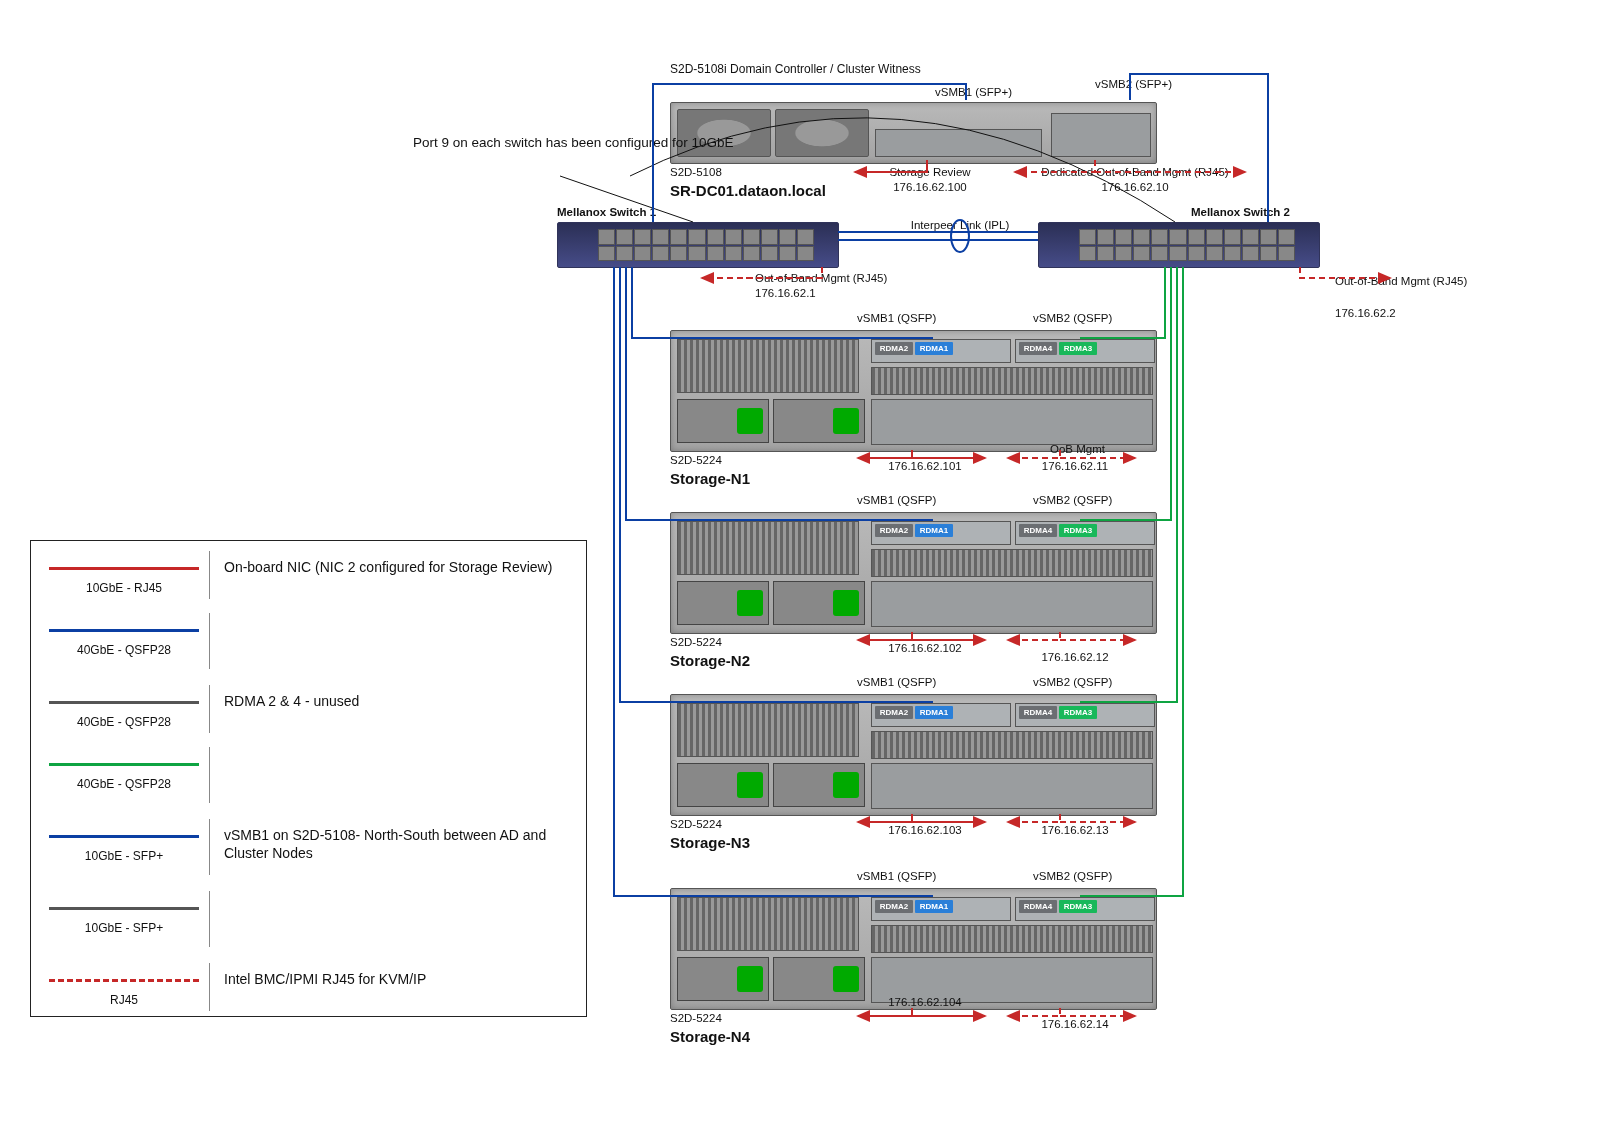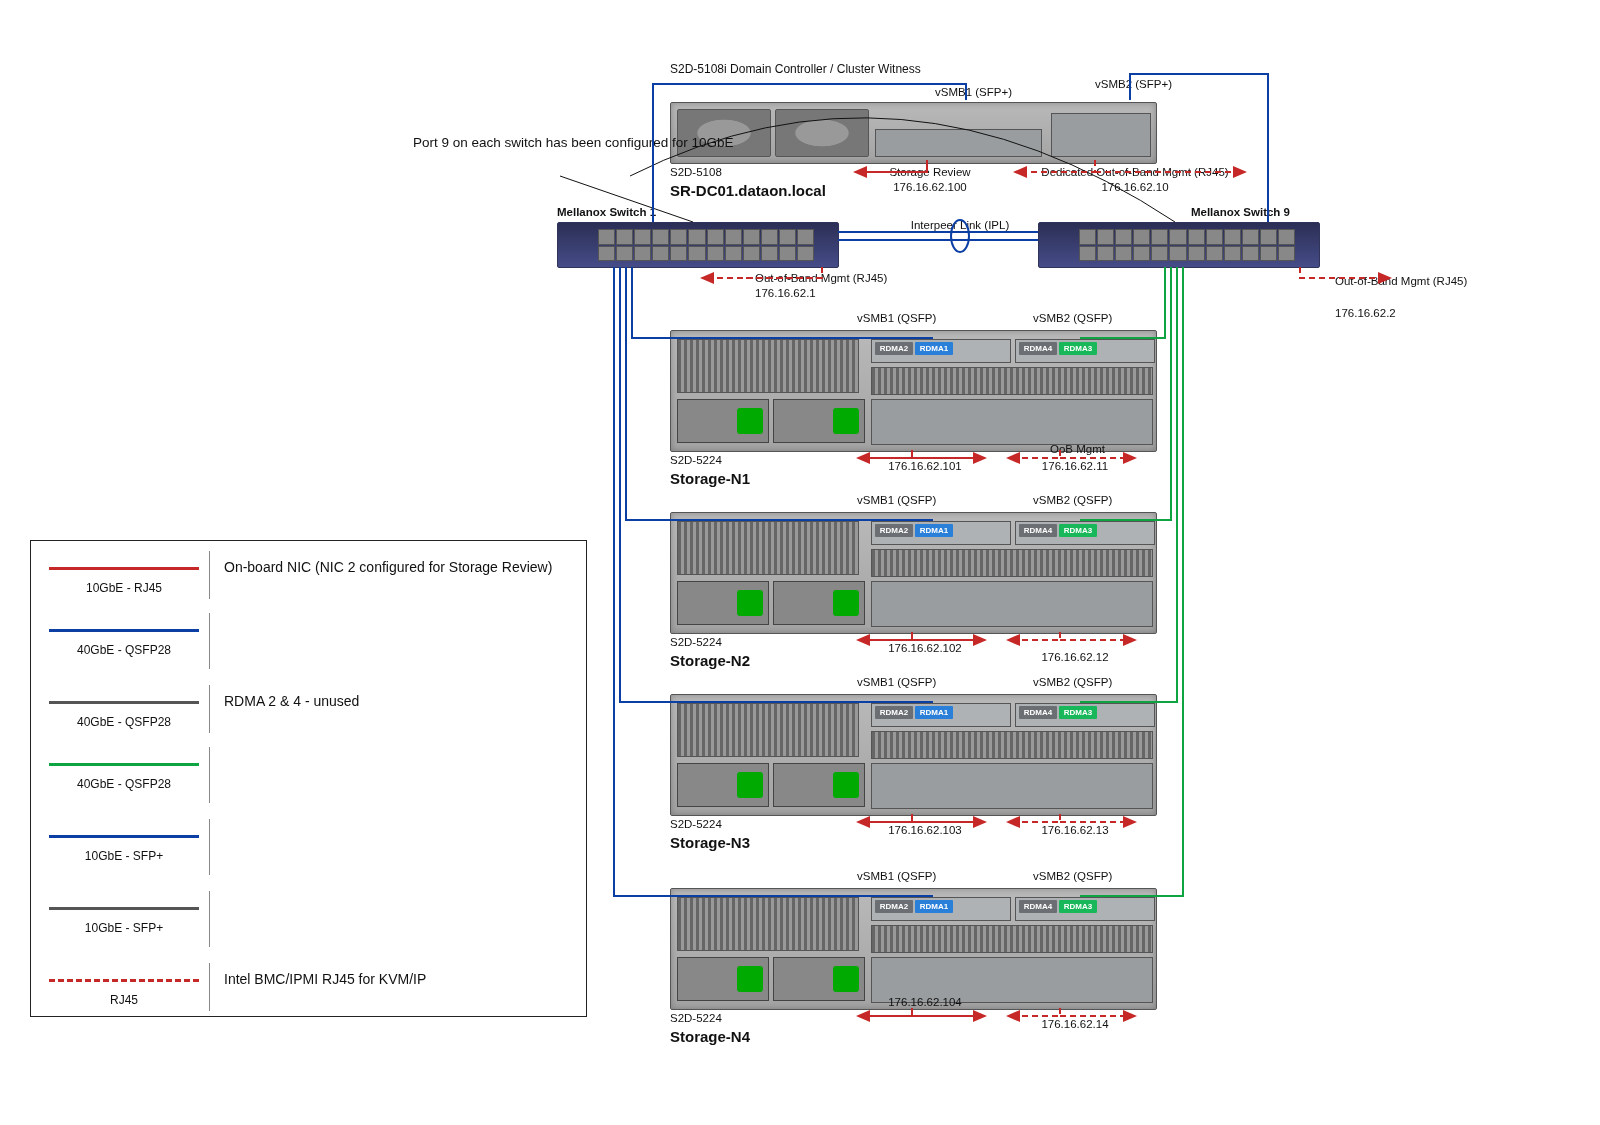--- a/index.html
+++ b/index.html
@@ -93,21 +93,21 @@
         <div></div>
         <div></div>
         <div></div>
         <div></div>
         <div></div>
       </div>
   </div>
   <div class="abs lab small" style="left:755px;top:272px">Out-of-Band Mgmt (RJ45)</div>
   <div class="abs lab small" style="left:755px;top:287px">176.16.62.1</div>
 
-  <div class="abs lab small bold" style="left:1130px;top:206px;width:160px;text-align:right">Mellanox Switch 9</div>
+  <div class="abs lab small bold" style="left:1130px;top:206px;width:160px;text-align:right">Mellanox Switch 2</div>
   <div class="switch" style="left:1038px;top:222px">
     <div class="switch-ports">
         <div></div>
         <div></div>
         <div></div>
         <div></div>
         <div></div>
         <div></div>
         <div></div>
         <div></div>
@@ -249,20 +249,21 @@
     </div>
     <div class="leg-row" style="top:210px">
       <div class="leg-swatch" style="border-top:3px solid #0ea442"></div>
       <div class="leg-under">40GbE - QSFP28</div>
       <div class="leg-div" style="height:56px"></div>
     </div>
     <div class="leg-row" style="top:282px">
       <div class="leg-swatch" style="border-top:3px solid #0b3fa3"></div>
       <div class="leg-under">10GbE - SFP+</div>
       <div class="leg-div" style="height:56px"></div>
+      <div class="leg-txt">vSMB1 on S2D-5108- North-South between AD and Cluster Nodes</div>
     </div>
     <div class="leg-row" style="top:354px">
       <div class="leg-swatch" style="border-top:3px solid #555"></div>
       <div class="leg-under">10GbE - SFP+</div>
       <div class="leg-div" style="height:56px"></div>
     </div>
     <div class="leg-row" style="top:426px">
       <div class="leg-swatch" style="border-top:3px dashed #c62828"></div>
       <div class="leg-under">RJ45</div>
       <div class="leg-div"></div>

